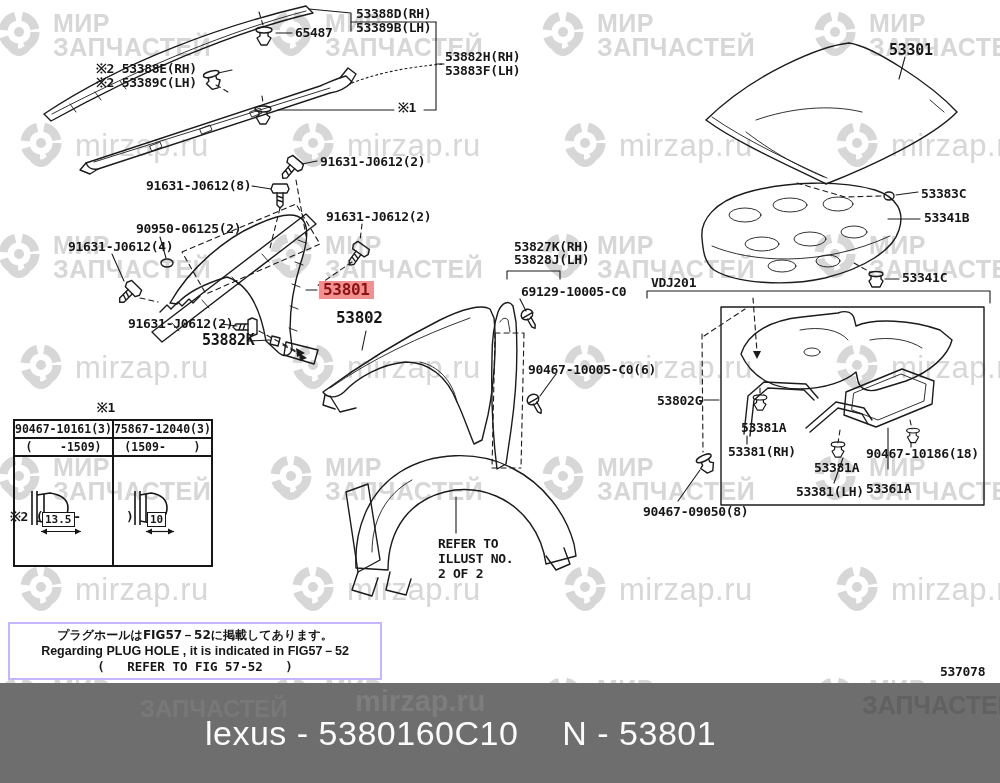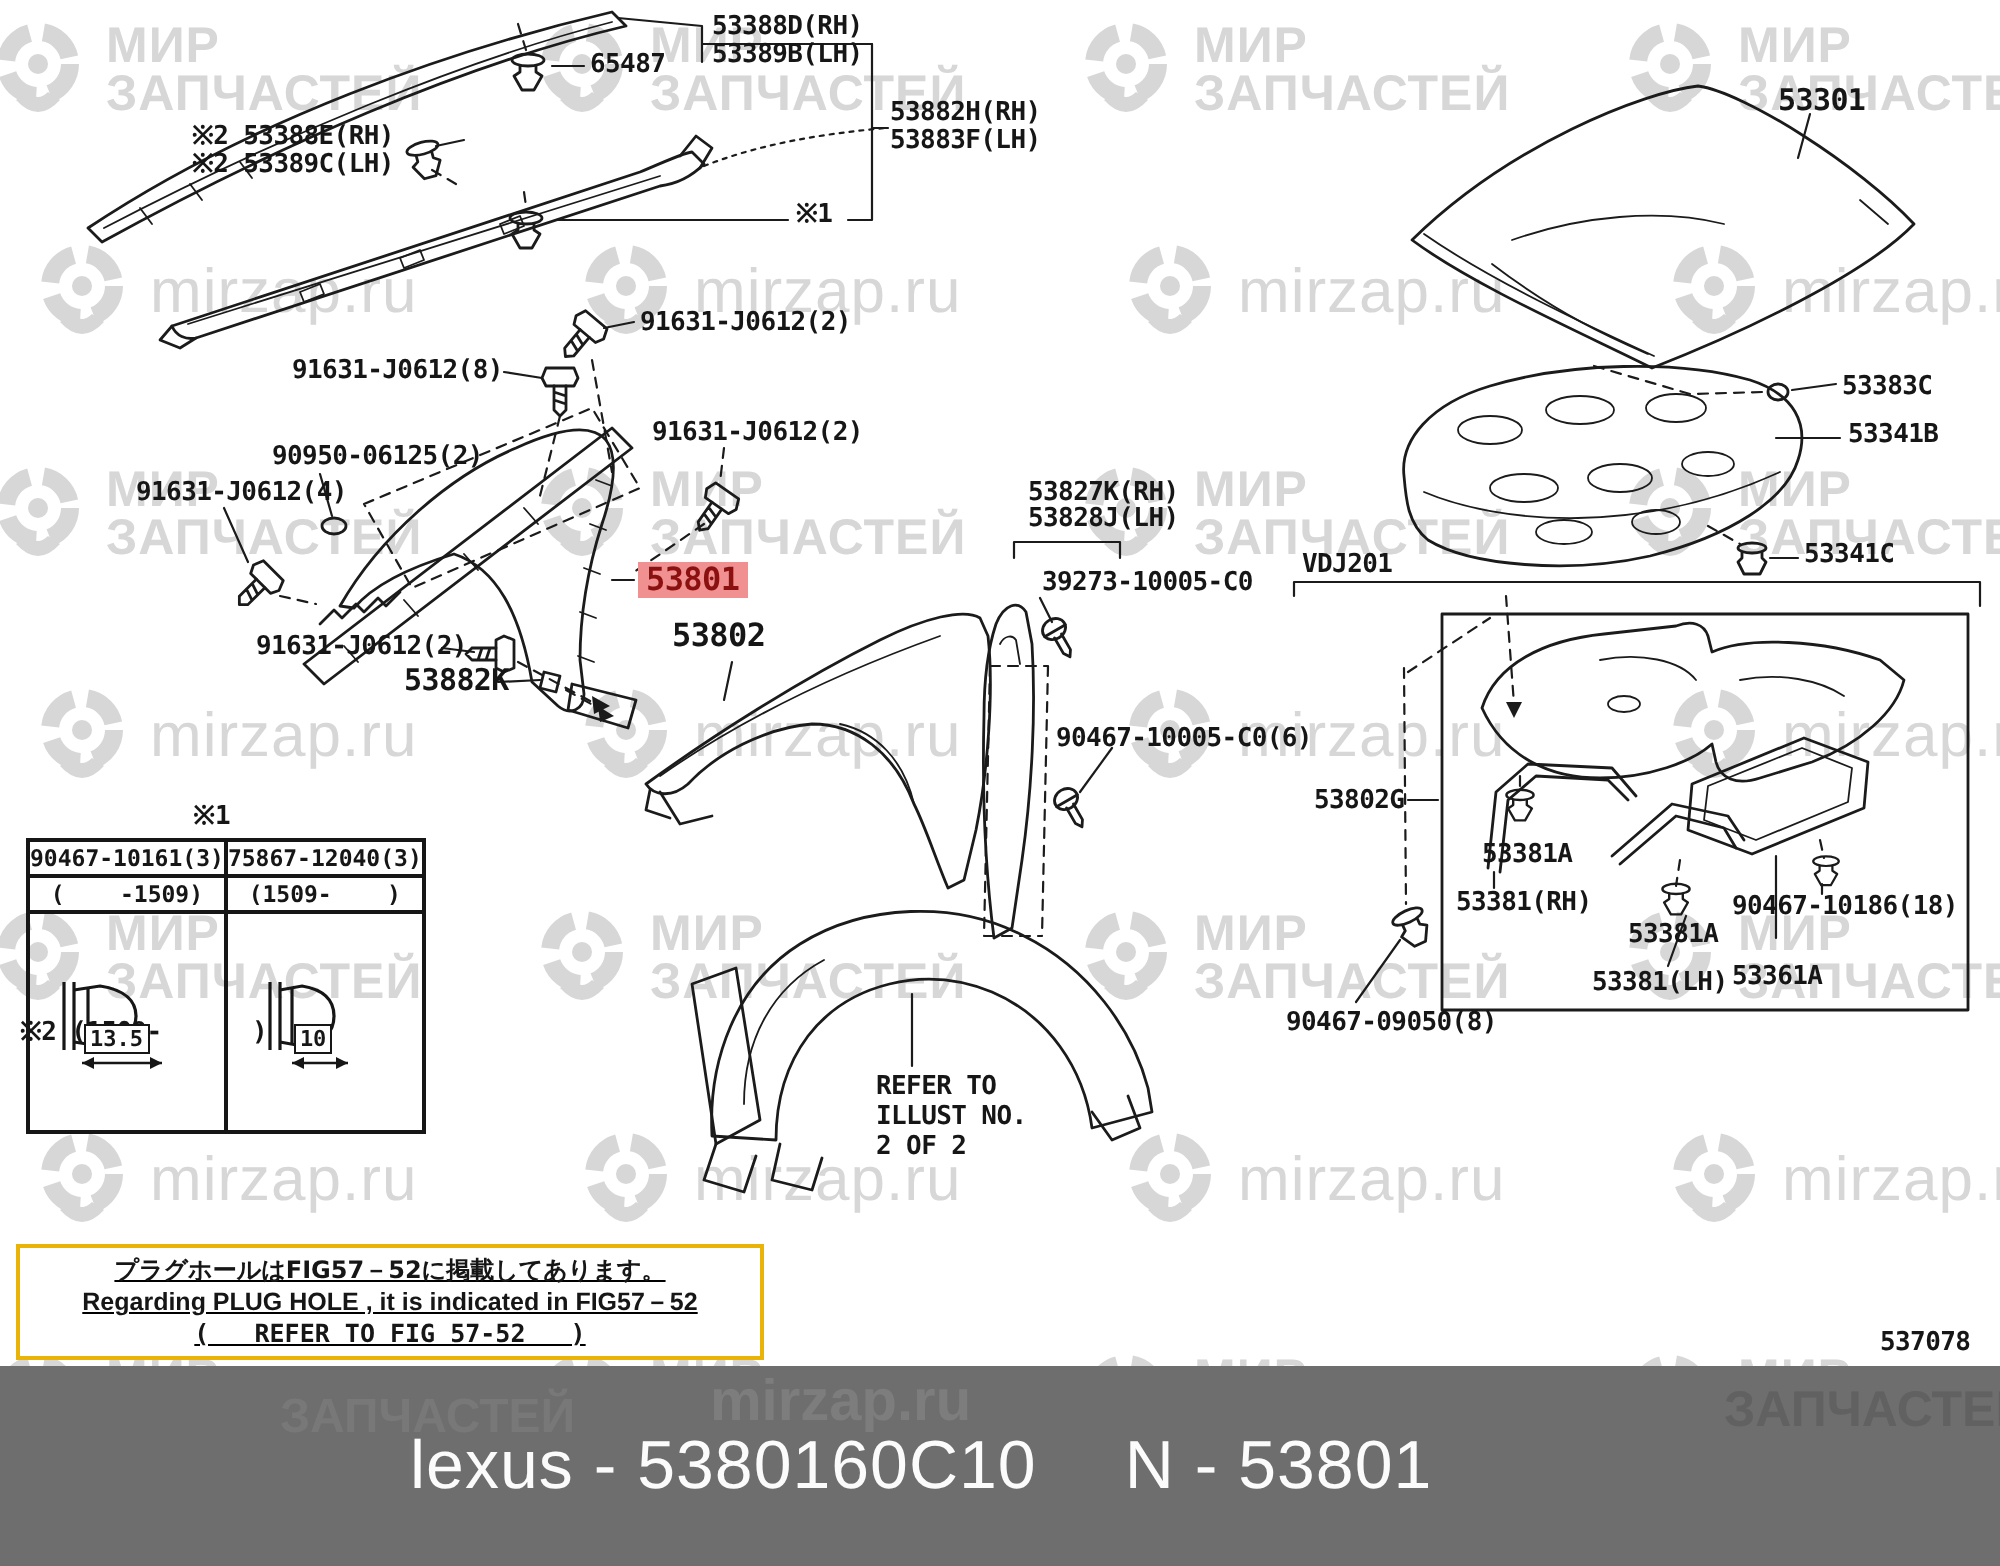--- a/index.html
+++ b/index.html
@@ -31,22 +31,22 @@
   .spec-table{position:absolute;left:13px;top:398px;width:186px;z-index:3;}
   .spec-title{text-align:center;font:700 13px "DejaVu Sans Mono",monospace;color:#161616;margin-bottom:3px;}
   .spec-table table{border-collapse:collapse;width:100%;}
   .spec-table td{border:2px solid #161616;text-align:center;font:700 11.5px "DejaVu Sans Mono",monospace;
           color:#161616;padding:1px 0;white-space:pre;}
   .spec-table td.imgcell{height:52px;vertical-align:top;padding:1px;}
   .dimwrap{position:relative;width:100%;height:50px;}
   .dimbox{position:absolute;border:1.5px solid #161616;background:#fff;font:700 11px "DejaVu Sans Mono",monospace;
           padding:0 2px;}
   
-  .note-box{position:absolute;left:8px;top:622px;width:370px;z-index:3;border:2px solid #eab308;
-          background:#fff;text-align:center;padding:3px 0 4px 0;text-decoration:underline;}
+  .note-box{position:absolute;left:8px;top:622px;width:370px;z-index:3;border:2px solid #c4b5fd;
+          background:#fff;text-align:center;padding:3px 0 4px 0;}
   .note-box .jp{font:700 12px/16px "DejaVu Sans",sans-serif;color:#161616;}
   .note-box .en{font:700 12.5px/16px "Liberation Sans",sans-serif;color:#161616;}
   .note-box .ref{font:700 12.5px/15px "DejaVu Sans Mono",monospace;color:#161616;white-space:pre;}
   
   .footer-bar{position:absolute;left:0;top:683px;width:1000px;height:100px;z-index:4;
           background:var(--bar-bg,#6e6e6e);display:flex;align-items:center;overflow:hidden;}
   .footer-text{position:relative;z-index:2;margin-left:205px;display:flex;gap:44px;
           font:400 34px "Liberation Sans",sans-serif;color:#fbfbfb;letter-spacing:.5px;}
   .ghost{position:absolute;z-index:1;font-family:"Liberation Sans",sans-serif;font-weight:700;}
   .ghost.g1{left:355px;top:2px;font-size:29px;color:#7d7d7d;}
@@ -473,21 +473,21 @@
       <div class="plabel" style="left: 146px; top: 179px;">91631-J0612(8)</div>
       <div class="plabel" style="left: 326px; top: 210px;">91631-J0612(2)</div>
       <div class="plabel" style="left: 136px; top: 222px;">90950-06125(2)</div>
       <div class="plabel" style="left: 68px; top: 240px;">91631-J0612(4)</div>
       <div class="plabel highlight" style="left: 319px; top: 281px;">53801</div>
       <div class="plabel" style="left: 128px; top: 317px;">91631-J0612(2)</div>
       <div class="plabel mid" style="left: 202px; top: 333px;">53882K</div>
       <div class="plabel big" style="left: 336px; top: 310px;">53802</div>
       <div class="plabel" style="left: 514px; top: 240px;">53827K(RH)</div>
       <div class="plabel" style="left: 514px; top: 253px;">53828J(LH)</div>
-      <div class="plabel" style="left: 521px; top: 285px;">39273-10005-C0</div>
+      <div class="plabel" style="left: 521px; top: 285px;">69129-10005-C0</div>
       <div class="plabel" style="left: 528px; top: 363px;">90467-10005-C0(6)</div>
       <div class="plabel mid" style="left: 889px; top: 43px;">53301</div>
       <div class="plabel" style="left: 921px; top: 187px;">53383C</div>
       <div class="plabel" style="left: 924px; top: 211px; text-align: center;">53341B</div>
       <div class="plabel" style="left: 902px; top: 271px;">53341C</div>
       <div class="plabel" style="left: 651px; top: 276px;">VDJ201</div>
       <div class="plabel" style="left: 657px; top: 394px;">53802G</div>
       <div class="plabel" style="left: 741px; top: 421px;">53381A</div>
       <div class="plabel" style="left: 728px; top: 445px;">53381(RH)</div>
       <div class="plabel" style="left: 814px; top: 461px;">53381A</div>

